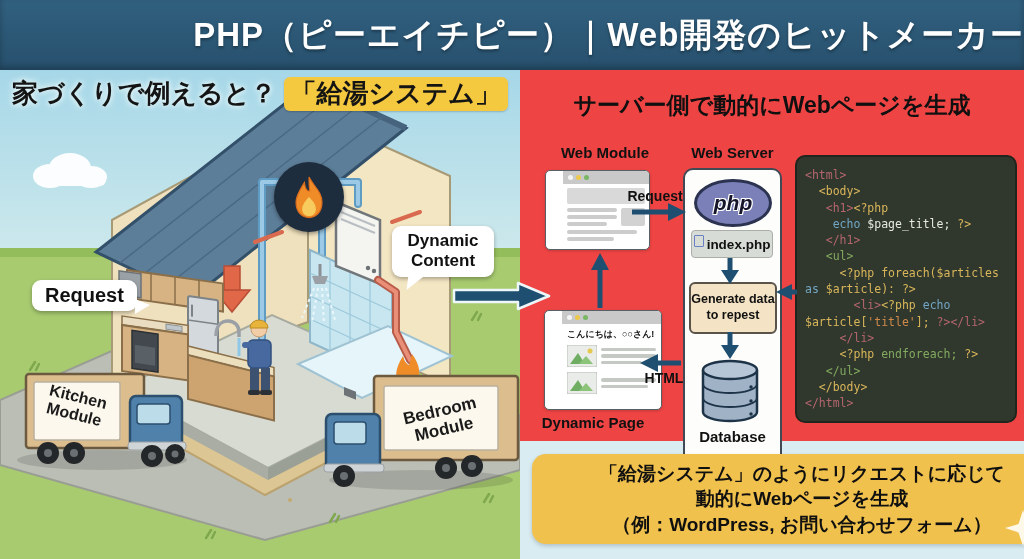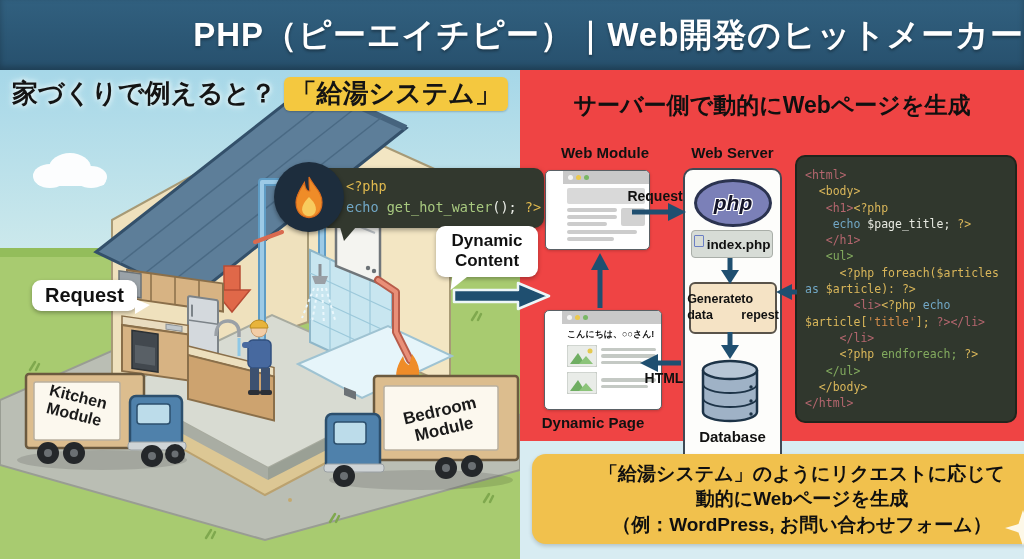--- a/index.html
+++ b/index.html
@@ -14,21 +14,21 @@
   #left-panel{left:0;top:70px;width:520px;height:489px;}
   #right-panel{left:520px;top:70px;width:504px;height:371px;background:#ef4444;}
   
   .lp-title{left:0;top:6px;width:520px;text-align:center;font-size:26px;font-weight:900;color:#141414;z-index:6;
             text-shadow:0 0 5px #ddf1f5,0 0 5px #ddf1f5,0 0 8px #ddf1f5;}
   .hl{background:#f4c83f;border-radius:6px;padding:1px 7px 3px 7px;text-shadow:none;box-shadow:0 1px 2px rgba(0,0,0,.2);}
   .bubble{background:#fff;border-radius:9px;box-shadow:0 2px 4px rgba(0,0,0,.3);color:#111;font-weight:900;z-index:6;}
   #request-bubble{left:32px;top:210px;padding:4px 13px;font-size:20px;}
   #request-bubble:after{content:"";position:absolute;right:-13px;top:60%;border-top:6px solid transparent;
             border-bottom:9px solid transparent;border-left:15px solid #fff;}
-  #dyncontent-bubble{left:392px;top:156px;width:102px;padding:5px 0;font-size:17px;text-align:center;line-height:1.2;margin-left:44px;}
+  #dyncontent-bubble{left:392px;top:156px;width:102px;padding:5px 0;font-size:17px;text-align:center;line-height:1.2;}
   #dyncontent-bubble:after{content:"";position:absolute;left:14px;bottom:-13px;border-top:15px solid #fff;
             border-right:14px solid transparent;border-left:3px solid transparent;transform:skewX(-18deg);}
   #code-bubble{left:318px;top:98px;width:190px;height:44px;background:#32382e;border-radius:10px;z-index:5;
                padding:8px 8px 8px 28px;font-family:"DejaVu Sans Mono","Liberation Mono",monospace;
                font-size:13.5px;line-height:1.55;white-space:pre;box-shadow:0 2px 5px rgba(0,0,0,.35);}
   #code-bubble:after{content:"";position:absolute;left:22px;bottom:-13px;border-top:14px solid #32382e;
                border-right:12px solid transparent;border-left:4px solid transparent;}
   #flame-badge{left:274px;top:92px;width:70px;height:70px;border-radius:50%;background:#1d2d3d;z-index:6;
                box-shadow:0 2px 4px rgba(0,0,0,.4);display:flex;align-items:center;justify-content:center;}
   #left-note{left:14px;top:414px;width:492px;height:70px;background:#fffdf4;border:3px solid #1b1b1b;border-radius:13px;
@@ -43,21 +43,21 @@
   #server-box{left:163px;top:98px;width:95px;height:300px;background:#fdfdfb;border:2.5px solid #3f4a55;border-radius:10px;z-index:2;}
   #php-logo{position:absolute;left:9px;top:9px;width:72px;height:42px;border-radius:50%;background:#7b80b8;
             border:3px solid #2b3350;display:flex;align-items:center;justify-content:center;}
   #php-logo span{font-size:21px;font-weight:900;font-style:italic;color:#14142a;
             text-shadow:-1px -1px 0 #fff,1px -1px 0 #fff,-1px 1px 0 #fff,1px 1px 0 #fff;}
   #index-php{position:absolute;left:6px;top:60px;width:80px;height:26px;background:#d7dcd6;border:1px solid #a9aea8;
             border-radius:4px;display:flex;align-items:center;justify-content:center;gap:3px;
             font-size:13.5px;font-weight:800;color:#111;}
   #php-file-icon{width:8px;height:10px;border:1.5px solid #6b7fc4;border-radius:1px;margin-top:-6px;}
   #generate-box{position:absolute;left:4px;top:112px;width:84px;height:48px;background:#f5e3c5;border:2px solid #59534a;
-            border-radius:6px;display:flex;flex-direction:row;align-items:center;justify-content:center;
+            border-radius:6px;display:flex;flex-direction:column;align-items:center;justify-content:center;
             font-size:12.5px;font-weight:800;color:#111;line-height:1.25;}
   #database-label{position:absolute;left:0;top:258px;width:100%;text-align:center;font-size:15px;font-weight:900;color:#111;}
   #code-block{left:275px;top:85px;width:222px;height:268px;background:#30372d;border:2px solid #20251d;border-radius:10px;
             padding:10px 8px;box-sizing:border-box;z-index:2;font-family:"DejaVu Sans Mono","Liberation Mono",monospace;
             font-size:11.5px;line-height:16.3px;white-space:pre;overflow:hidden;}
   #yellow-note{left:12px;top:384px;width:478px;height:90px;background:#f1c14d;border-radius:14px;z-index:3;
             display:flex;flex-direction:column;align-items:center;justify-content:center;text-align:center;
             font-size:19px;font-weight:900;color:#101010;line-height:1.32;box-shadow:0 2px 4px rgba(0,0,0,.18);padding-left:31px;}
   #sparkle{position:absolute;right:-6px;bottom:-8px;}
   svg{display:block;}
@@ -261,22 +261,20 @@
         <circle cx="146" cy="100" r="11" fill="#24272a"></circle>
           <circle cx="146" cy="100" r="4" fill="#6a6f73"></circle>
       </g>
     </svg>
 
     <div class="abs lp-title">
       <span>家づくりで例えると？</span>
       <span class="hl">「給湯システム」</span>
     </div>
 
-    <div id="code-bubble" class="abs"><span style="color:#e0b94e">&lt;?php</span>
-<span style="color:#71a7c5">echo </span><span style="color:#a8c97f">get_hot_water</span><span style="color:#eceee8">(); </span><span style="color:#e0b94e">?&gt;</span></div>
 
     <div id="flame-badge" class="abs">
       <svg width="52" height="52" viewBox="0 0 68 68">
         <path d="M34 8 C40 20 51 27 51 41 C51 54 43 61 34 61 C25 61 17 54 17 41 C17 32 22 25 28 15 C29 24 32 27 35 26 C34 20 34 14 34 8 Z" fill="#ef8c28" stroke="#d96b1e" stroke-width="1.5"></path>
         <path d="M34 34 C39 39 43 44 43 50 C43 56 38 59 34 59 C30 59 25 56 25 50 C25 45 29 39 34 34 Z" fill="#f8cb5e"></path>
       </svg>
     </div>
 
     <div id="request-bubble" class="abs bubble">
       <span>Request</span>

